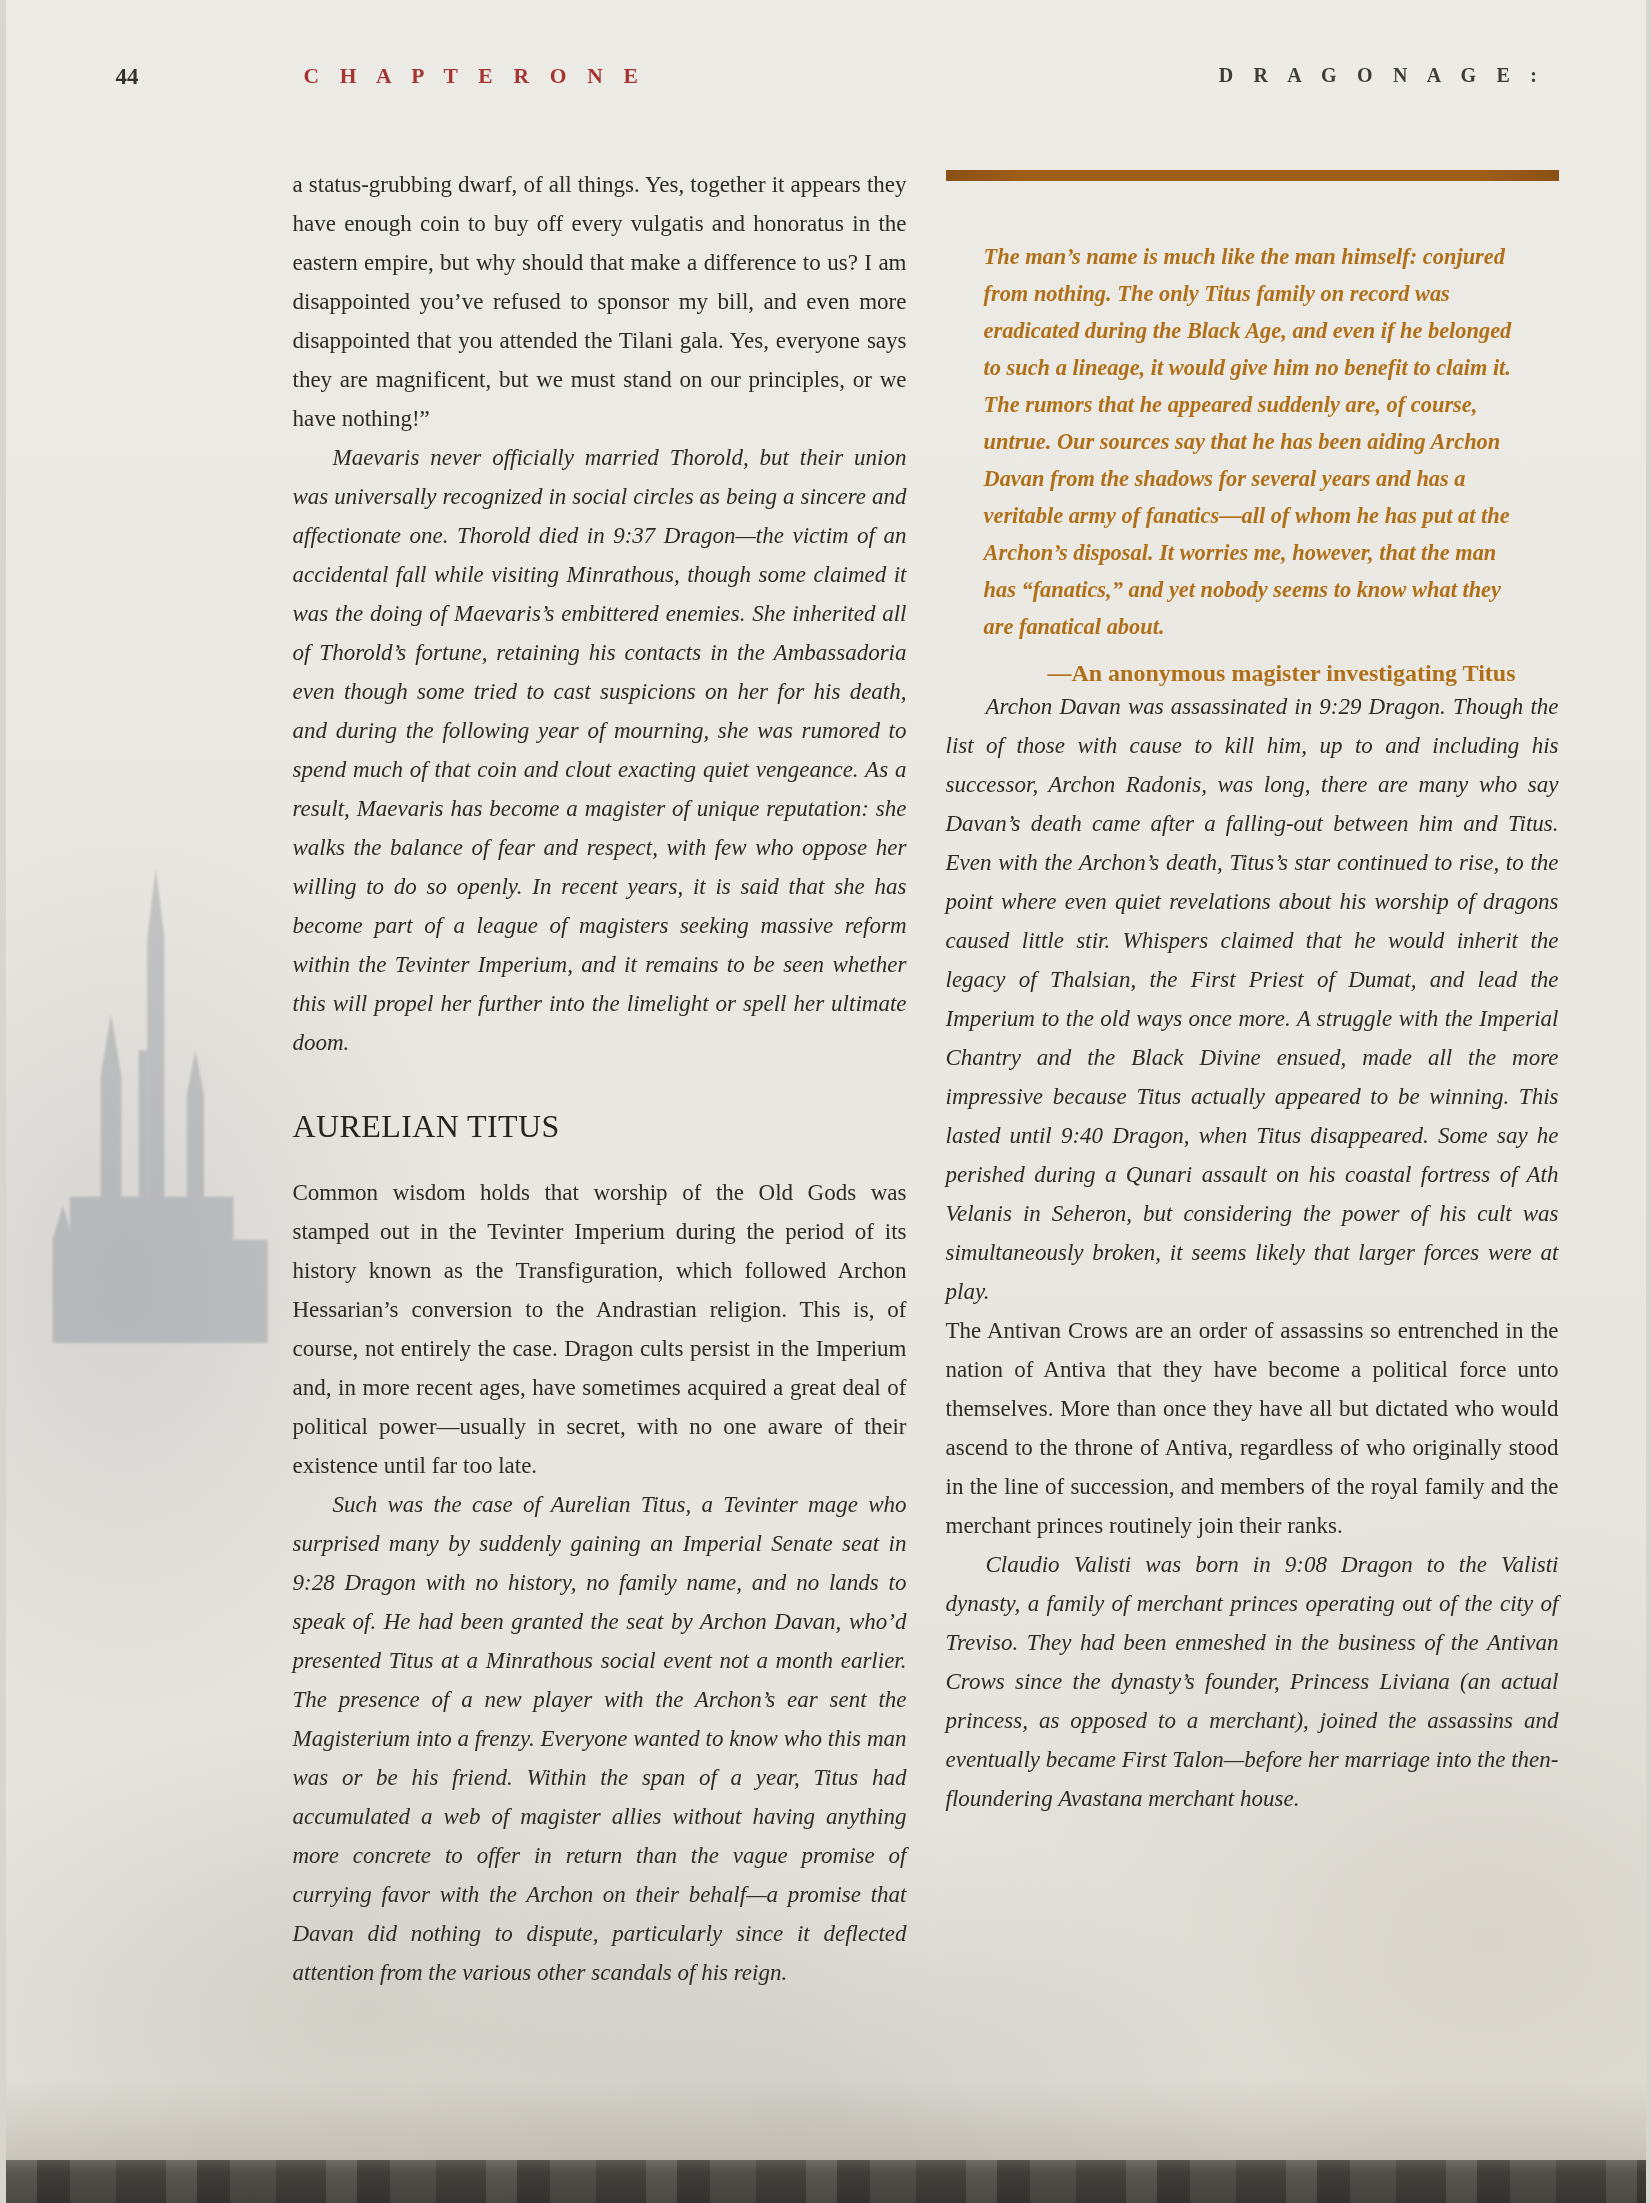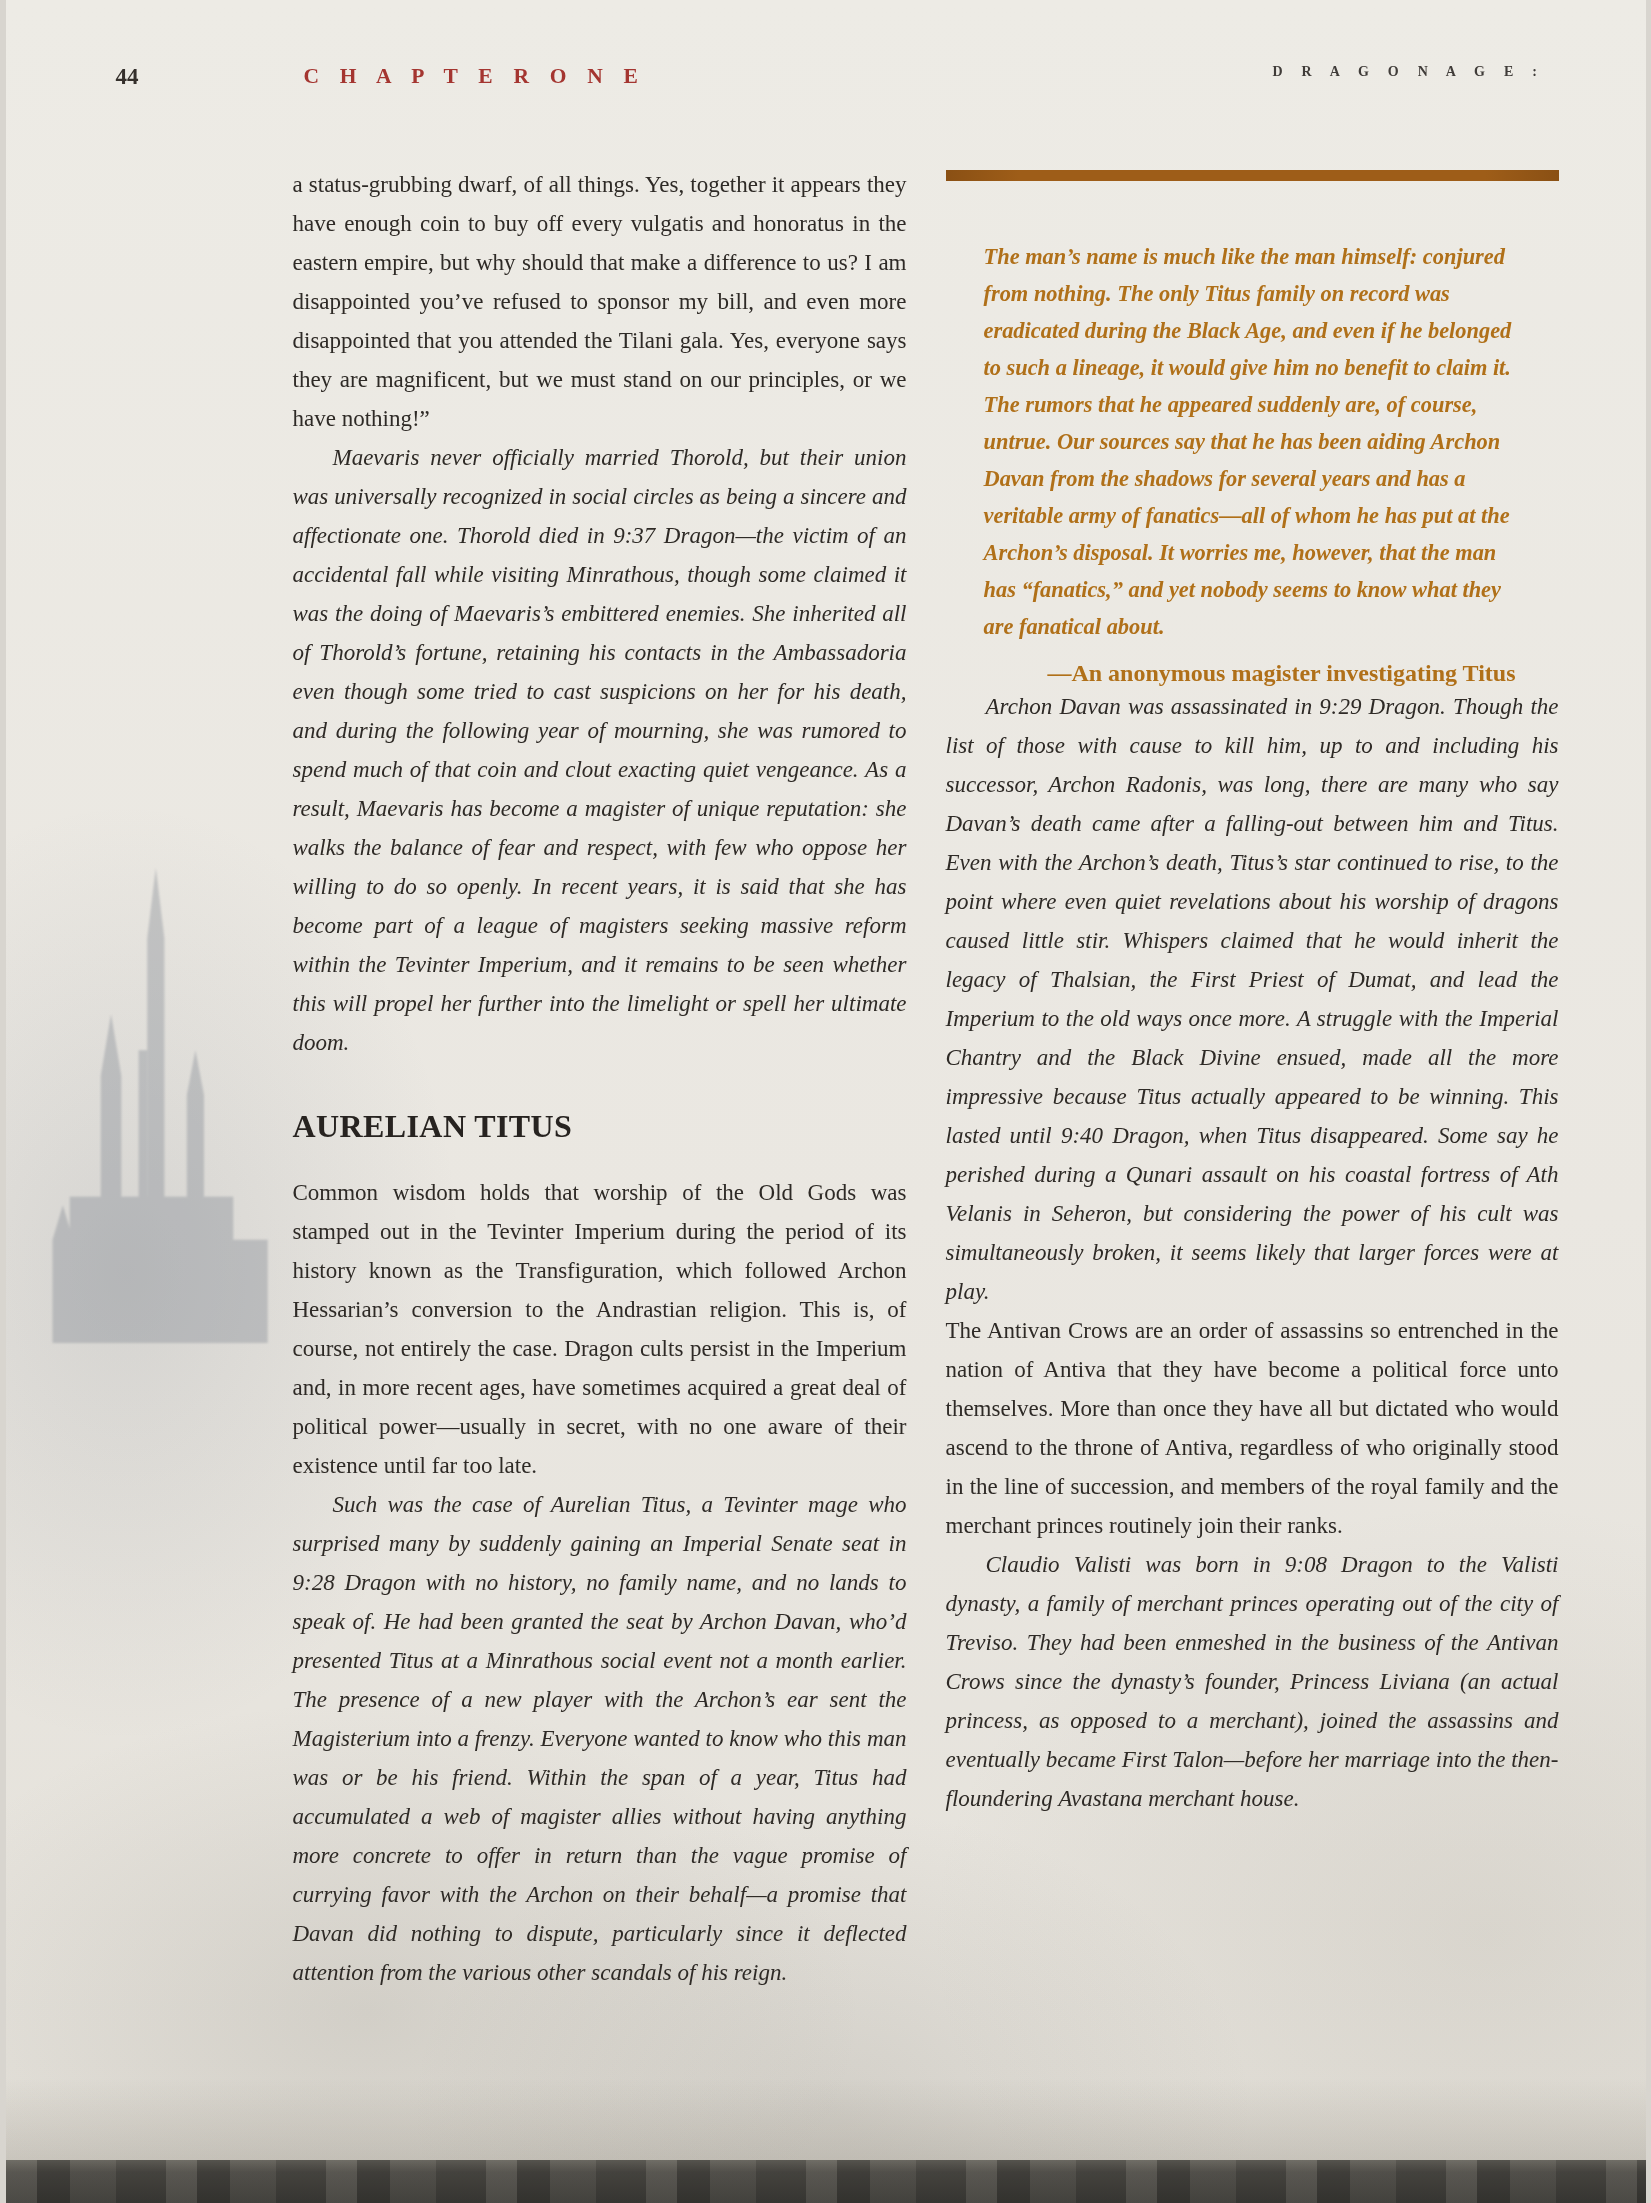--- a/index.html
+++ b/index.html
@@ -37,21 +37,21 @@
     top: 64px;
     font-size: 21.5px;
     font-weight: 700;
     letter-spacing: 7.7px;
     color: #a43530;
   }
   .book-title {
     position: absolute;
     right: 101px;
     top: 64px;
-    font-size: 14px;
+    font-size: 20px;
     font-weight: 700;
     letter-spacing: 7.7px;
     color: #403c39;
   }
 
   
   .col {
     position: absolute;
     top: 165px;
   }
@@ -63,21 +63,21 @@
     font-size: 23px;
     line-height: 39px;
     text-align: justify;
     color: #2e2a26;
   }
   p.indent { text-indent: 40px; font-style: italic; }
 
   h2.section-heading {
     margin: 46px 0 27.5px;
     font-size: 32px;
-    font-weight: 700;
+    font-weight: 400;
     letter-spacing: 0.4px;
     color: #272320;
   }
 
   
   .sidebar-rule {
     height: 11.2px;
     margin: 5.2px 0 0;
     background: linear-gradient(90deg, #8a5014 0%, #9e5d18 12%, #9e5d18 88%, #8a5014 100%);
   }

